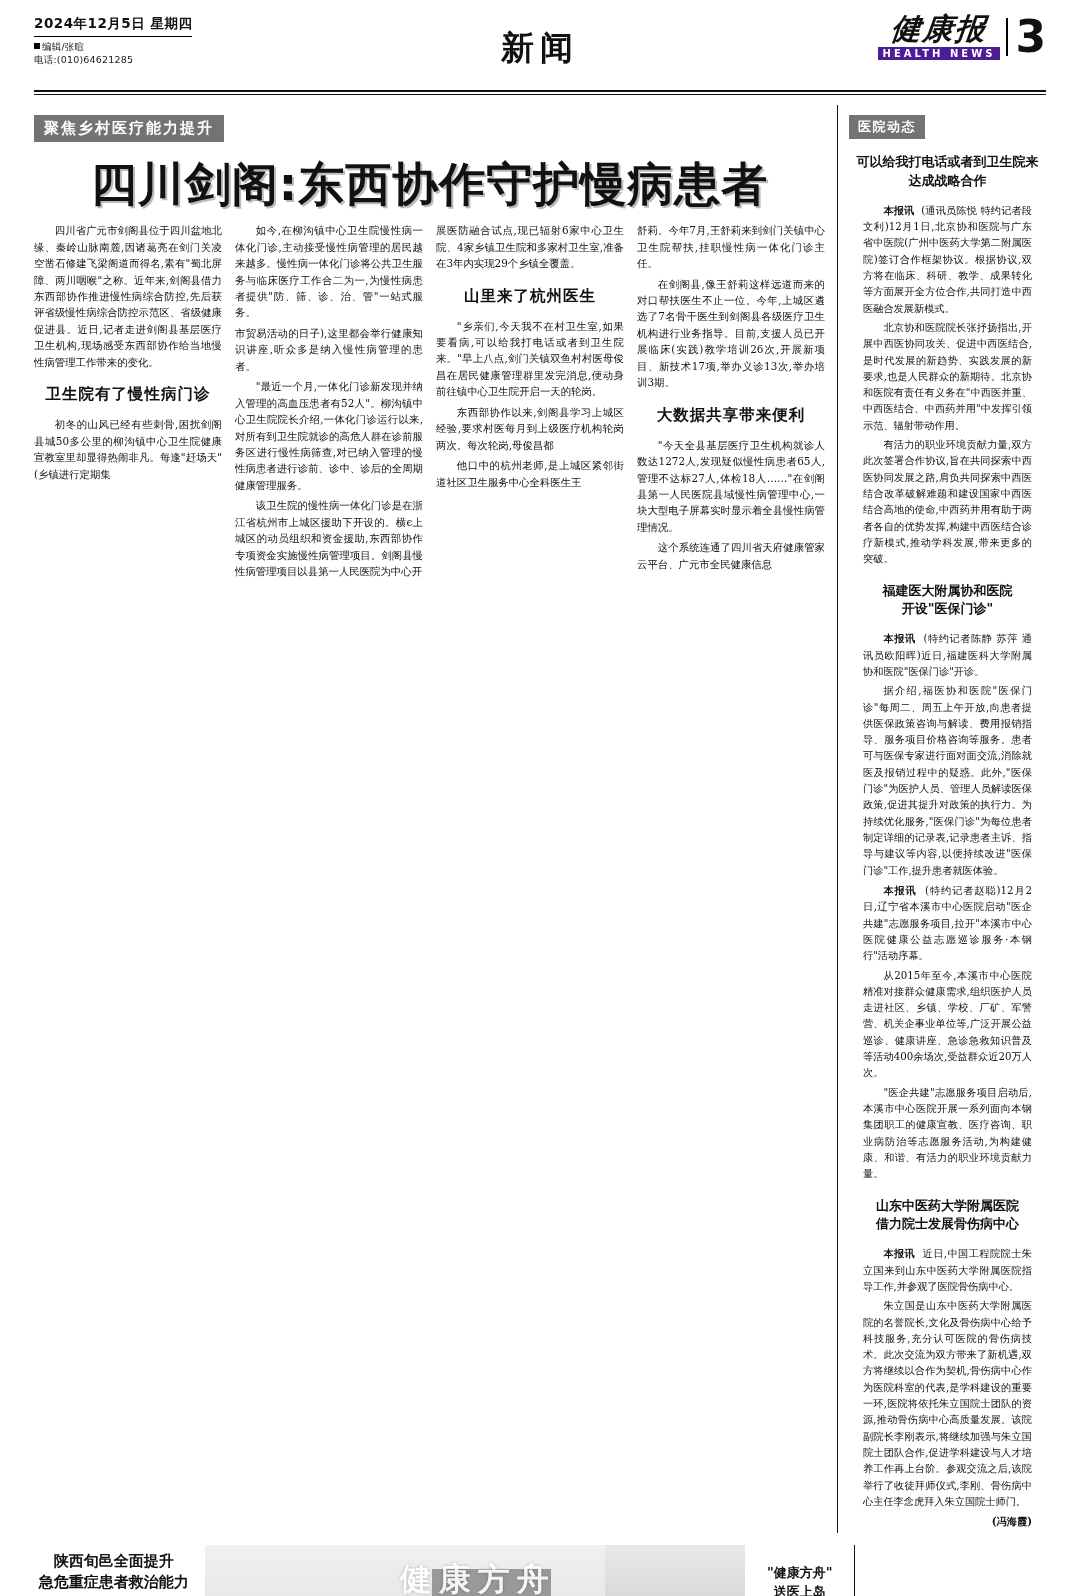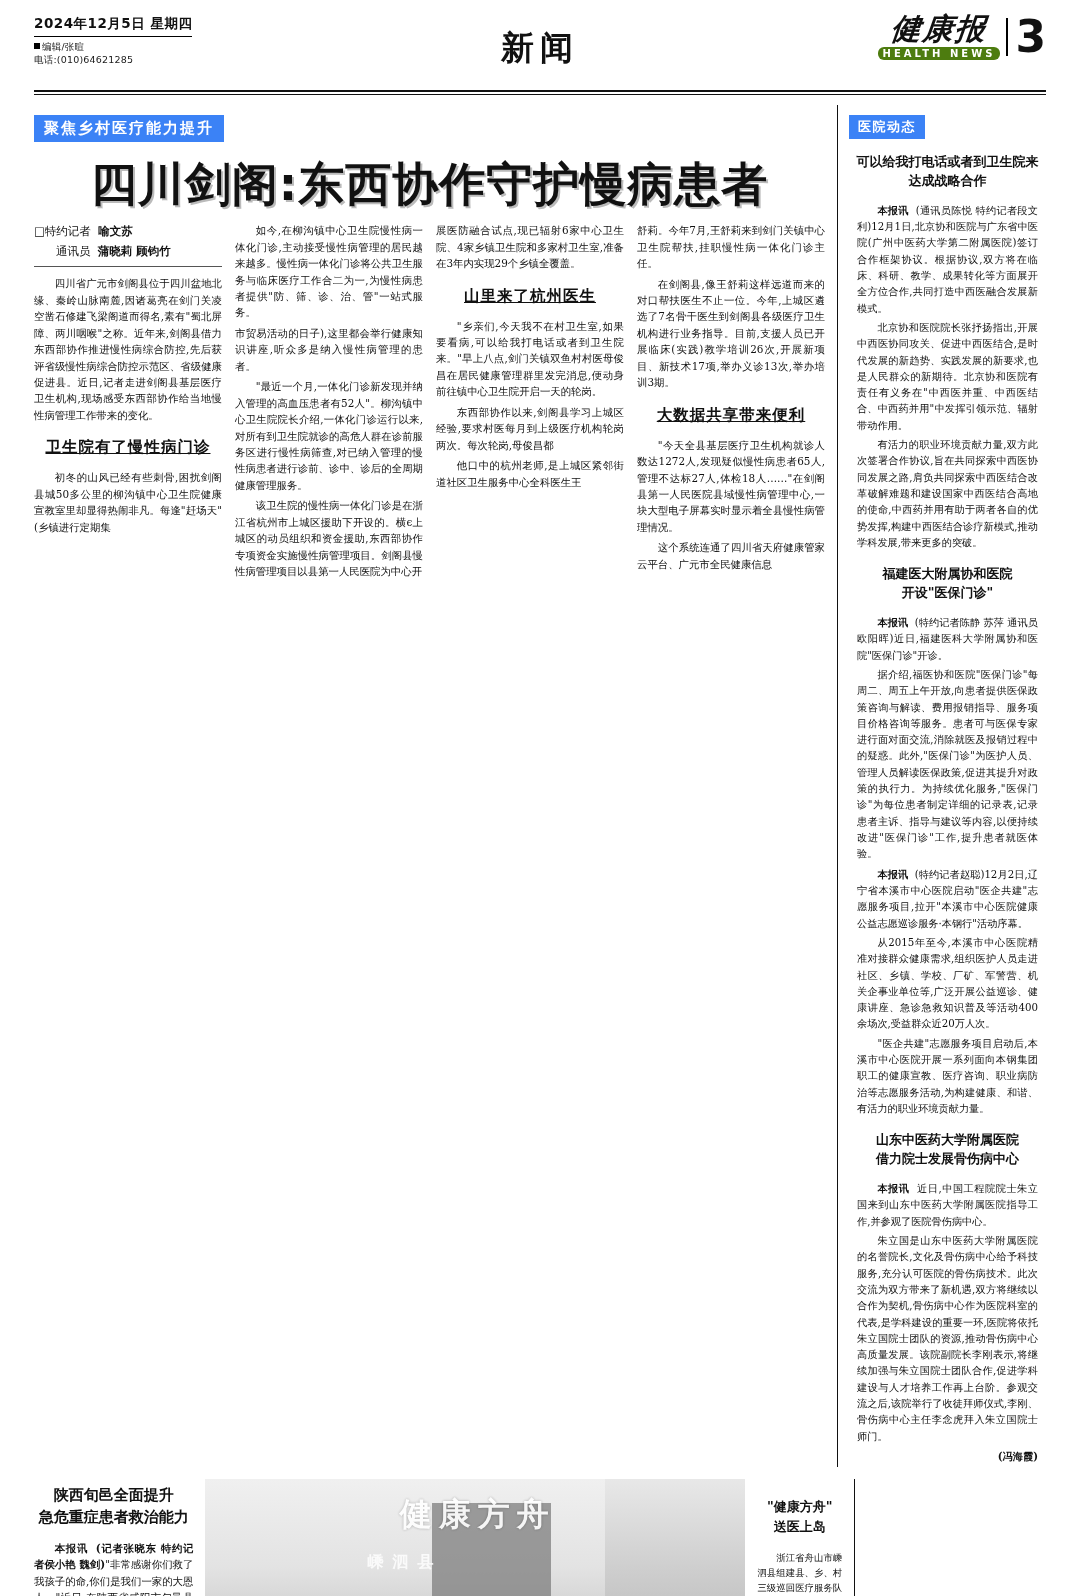--- a/index.html
+++ b/index.html
@@ -15,28 +15,28 @@
   
   .masthead{position:relative;height:72px;display:flex;align-items:flex-start;justify-content:space-between;padding-top:14px;}
   .mh-left{font-size:11px;line-height:1.45;}
   .mh-date{font-weight:bold;font-size:13.5px;letter-spacing:.5px;border-bottom:1.6px solid #000;display:inline-block;padding-bottom:2px;margin-bottom:3px;}
   .mh-sub{font-size:9.5px;color:#1a1a1a;letter-spacing:.2px;}
   .mh-sub .sq{display:inline-block;width:6px;height:6px;background:#000;margin-right:2px;vertical-align:1px;}
   .mh-center{position:absolute;left:0;right:0;top:26px;text-align:center;font-size:33px;font-weight:bold;letter-spacing:6px;font-family:"DejaVu Serif","Liberation Serif",serif;}
   .mh-right{display:flex;align-items:center;gap:6px;}
   .brand{display:flex;flex-direction:column;align-items:center;}
   .brand-cn{font-family:"DejaVu Serif","Liberation Serif",serif;font-size:30px;font-weight:bold;font-style:italic;letter-spacing:2px;line-height:1;transform:skewX(-6deg);}
-  .brand-en{margin-top:3px;background:#4d7c0f;color:#fff;font-size:10px;font-weight:bold;letter-spacing:3px;padding:1px 5px;border-radius:6px;}
+  .brand-en{margin-top:3px;background:#4c1d95;color:#fff;font-size:10px;font-weight:bold;letter-spacing:3px;padding:1px 5px;}
   .pagenum{font-size:44px;font-weight:bold;line-height:.86;border-left:2px solid #000;padding-left:7px;font-family:"DejaVu Sans","Liberation Sans",sans-serif;}
 
   .rule-thick{border-top:2.4px solid #111;margin:4px 0 0 0;}
   .rule-thin{border-top:1px solid #111;margin-top:2px;}
 
   
-  .tag{display:inline-block;background:#3b82f6;color:#fff;font-weight:bold;font-size:15px;letter-spacing:2px;padding:4px 10px;font-family:"DejaVu Sans","Liberation Sans",sans-serif;}
+  .tag{display:inline-block;background:#737373;color:#fff;font-weight:bold;font-size:15px;letter-spacing:2px;padding:4px 10px;font-family:"DejaVu Sans","Liberation Sans",sans-serif;}
   .tag-sm{font-size:13px;padding:3px 9px;letter-spacing:1.5px;}
 
   
   .topzone{display:flex;gap:12px;margin-top:10px;}
   .topmain{width:800px;}
   .toprail{width:212px;border-left:1px solid #111;padding-left:11px;}
 
   .headline{
     text-align:center;font-weight:bold;font-size:46px;letter-spacing:1px;
     margin:18px 0 14px 0;line-height:1.05;
@@ -50,27 +50,27 @@
   .byline .nm{font-weight:bold;}
   .byline .r2{padding-left:22px;}
   p.body{
     font-size:10.4px;line-height:1.58;text-align:justify;margin:0 0 4px 0;
     text-indent:2em;font-family:"DejaVu Serif","Liberation Serif",serif;
     word-break:break-all;
   }
   p.body.noind{text-indent:0;}
   .subhead{
     text-align:center;font-weight:bold;font-size:15.5px;letter-spacing:1px;
-    margin:14px 0 11px 0;font-family:"DejaVu Sans","Liberation Sans",sans-serif;text-decoration:underline;
+    margin:14px 0 11px 0;font-family:"DejaVu Sans","Liberation Sans",sans-serif;
   }
   .lead{font-weight:bold;}
 
   
   .rail-title{text-align:center;font-size:13px;font-weight:bold;line-height:1.45;margin:14px 0 11px;font-family:"DejaVu Serif","Liberation Serif",serif;}
-  p.rail-body{font-size:10.2px;line-height:1.6;text-align:justify;text-indent:2em;margin:0 8px 3px;font-family:"DejaVu Serif","Liberation Serif",serif;word-break:break-all;}
+  p.rail-body{font-size:10.2px;line-height:1.6;text-align:justify;text-indent:2em;margin:0 14px 3px;font-family:"DejaVu Serif","Liberation Serif",serif;word-break:break-all;}
 
   
   .midzone{display:flex;gap:12px;margin-top:12px;}
   .midleft{width:188px;}
   .photowrap{width:540px;}
   .photo{width:540px;height:345px;position:relative;overflow:hidden;background:#8d8d8d;
     background-image:
       radial-gradient(circle at 18% 72%, #f2f2f2 0 6%, rgba(242,242,242,0) 26%),
       radial-gradient(circle at 33% 80%, #d8d8d8 0 7%, rgba(216,216,216,0) 24%),
       radial-gradient(circle at 47% 84%, #3a3a3a 0 7%, rgba(58,58,58,0) 22%),
@@ -121,24 +121,20 @@
     <div class="topmain">
       <div style="margin-top:10px;">
         <span class="tag">聚焦乡村医疗能力提升</span>
       </div>
 
       <div class="headline">四川剑阁:东西协作守护慢病患者</div>
 
       <div class="cols4">
 
         <div class="col">
-          <div class="byline">
-            <div><span>□特约记者</span>&nbsp;&nbsp;<span class="nm">喻文苏</span></div>
-            <div class="r2"><span>通讯员</span>&nbsp;&nbsp;<span class="nm">蒲晓莉  顾钧竹</span></div>
-          </div>
           <p class="body">四川省广元市剑阁县位于四川盆地北缘、秦岭山脉南麓,因诸葛亮在剑门关凌空凿石修建飞梁阁道而得名,素有"蜀北屏障、两川咽喉"之称。近年来,剑阁县借力东西部协作推进慢性病综合防控,先后获评省级慢性病综合防控示范区、省级健康促进县。近日,记者走进剑阁县基层医疗卫生机构,现场感受东西部协作给当地慢性病管理工作带来的变化。</p>
           <div class="subhead">卫生院有了慢性病门诊</div>
           <p class="body">初冬的山风已经有些刺骨,困扰剑阁县城50多公里的柳沟镇中心卫生院健康宣教室里却显得热闹非凡。每逢"赶场天"(乡镇进行定期集</p>
         </div>
 
         <div class="col">
           <p class="body">如今,在柳沟镇中心卫生院慢性病一体化门诊,主动接受慢性病管理的居民越来越多。慢性病一体化门诊将公共卫生服务与临床医疗工作合二为一,为慢性病患者提供"防、筛、诊、治、管"一站式服务。</p>
           <p class="body noind">市贸易活动的日子),这里都会举行健康知识讲座,听众多是纳入慢性病管理的患者。</p>
           <p class="body">"最近一个月,一体化门诊新发现并纳入管理的高血压患者有52人"。柳沟镇中心卫生院院长介绍,一体化门诊运行以来,对所有到卫生院就诊的高危人群在诊前服务区进行慢性病筛查,对已纳入管理的慢性病患者进行诊前、诊中、诊后的全周期健康管理服务。</p>
           <p class="body">该卫生院的慢性病一体化门诊是在浙江省杭州市上城区援助下开设的。横є上城区的动员组织和资金援助,东西部协作专项资金实施慢性病管理项目。剑阁县慢性病管理项目以县第一人民医院为中心开</p>

